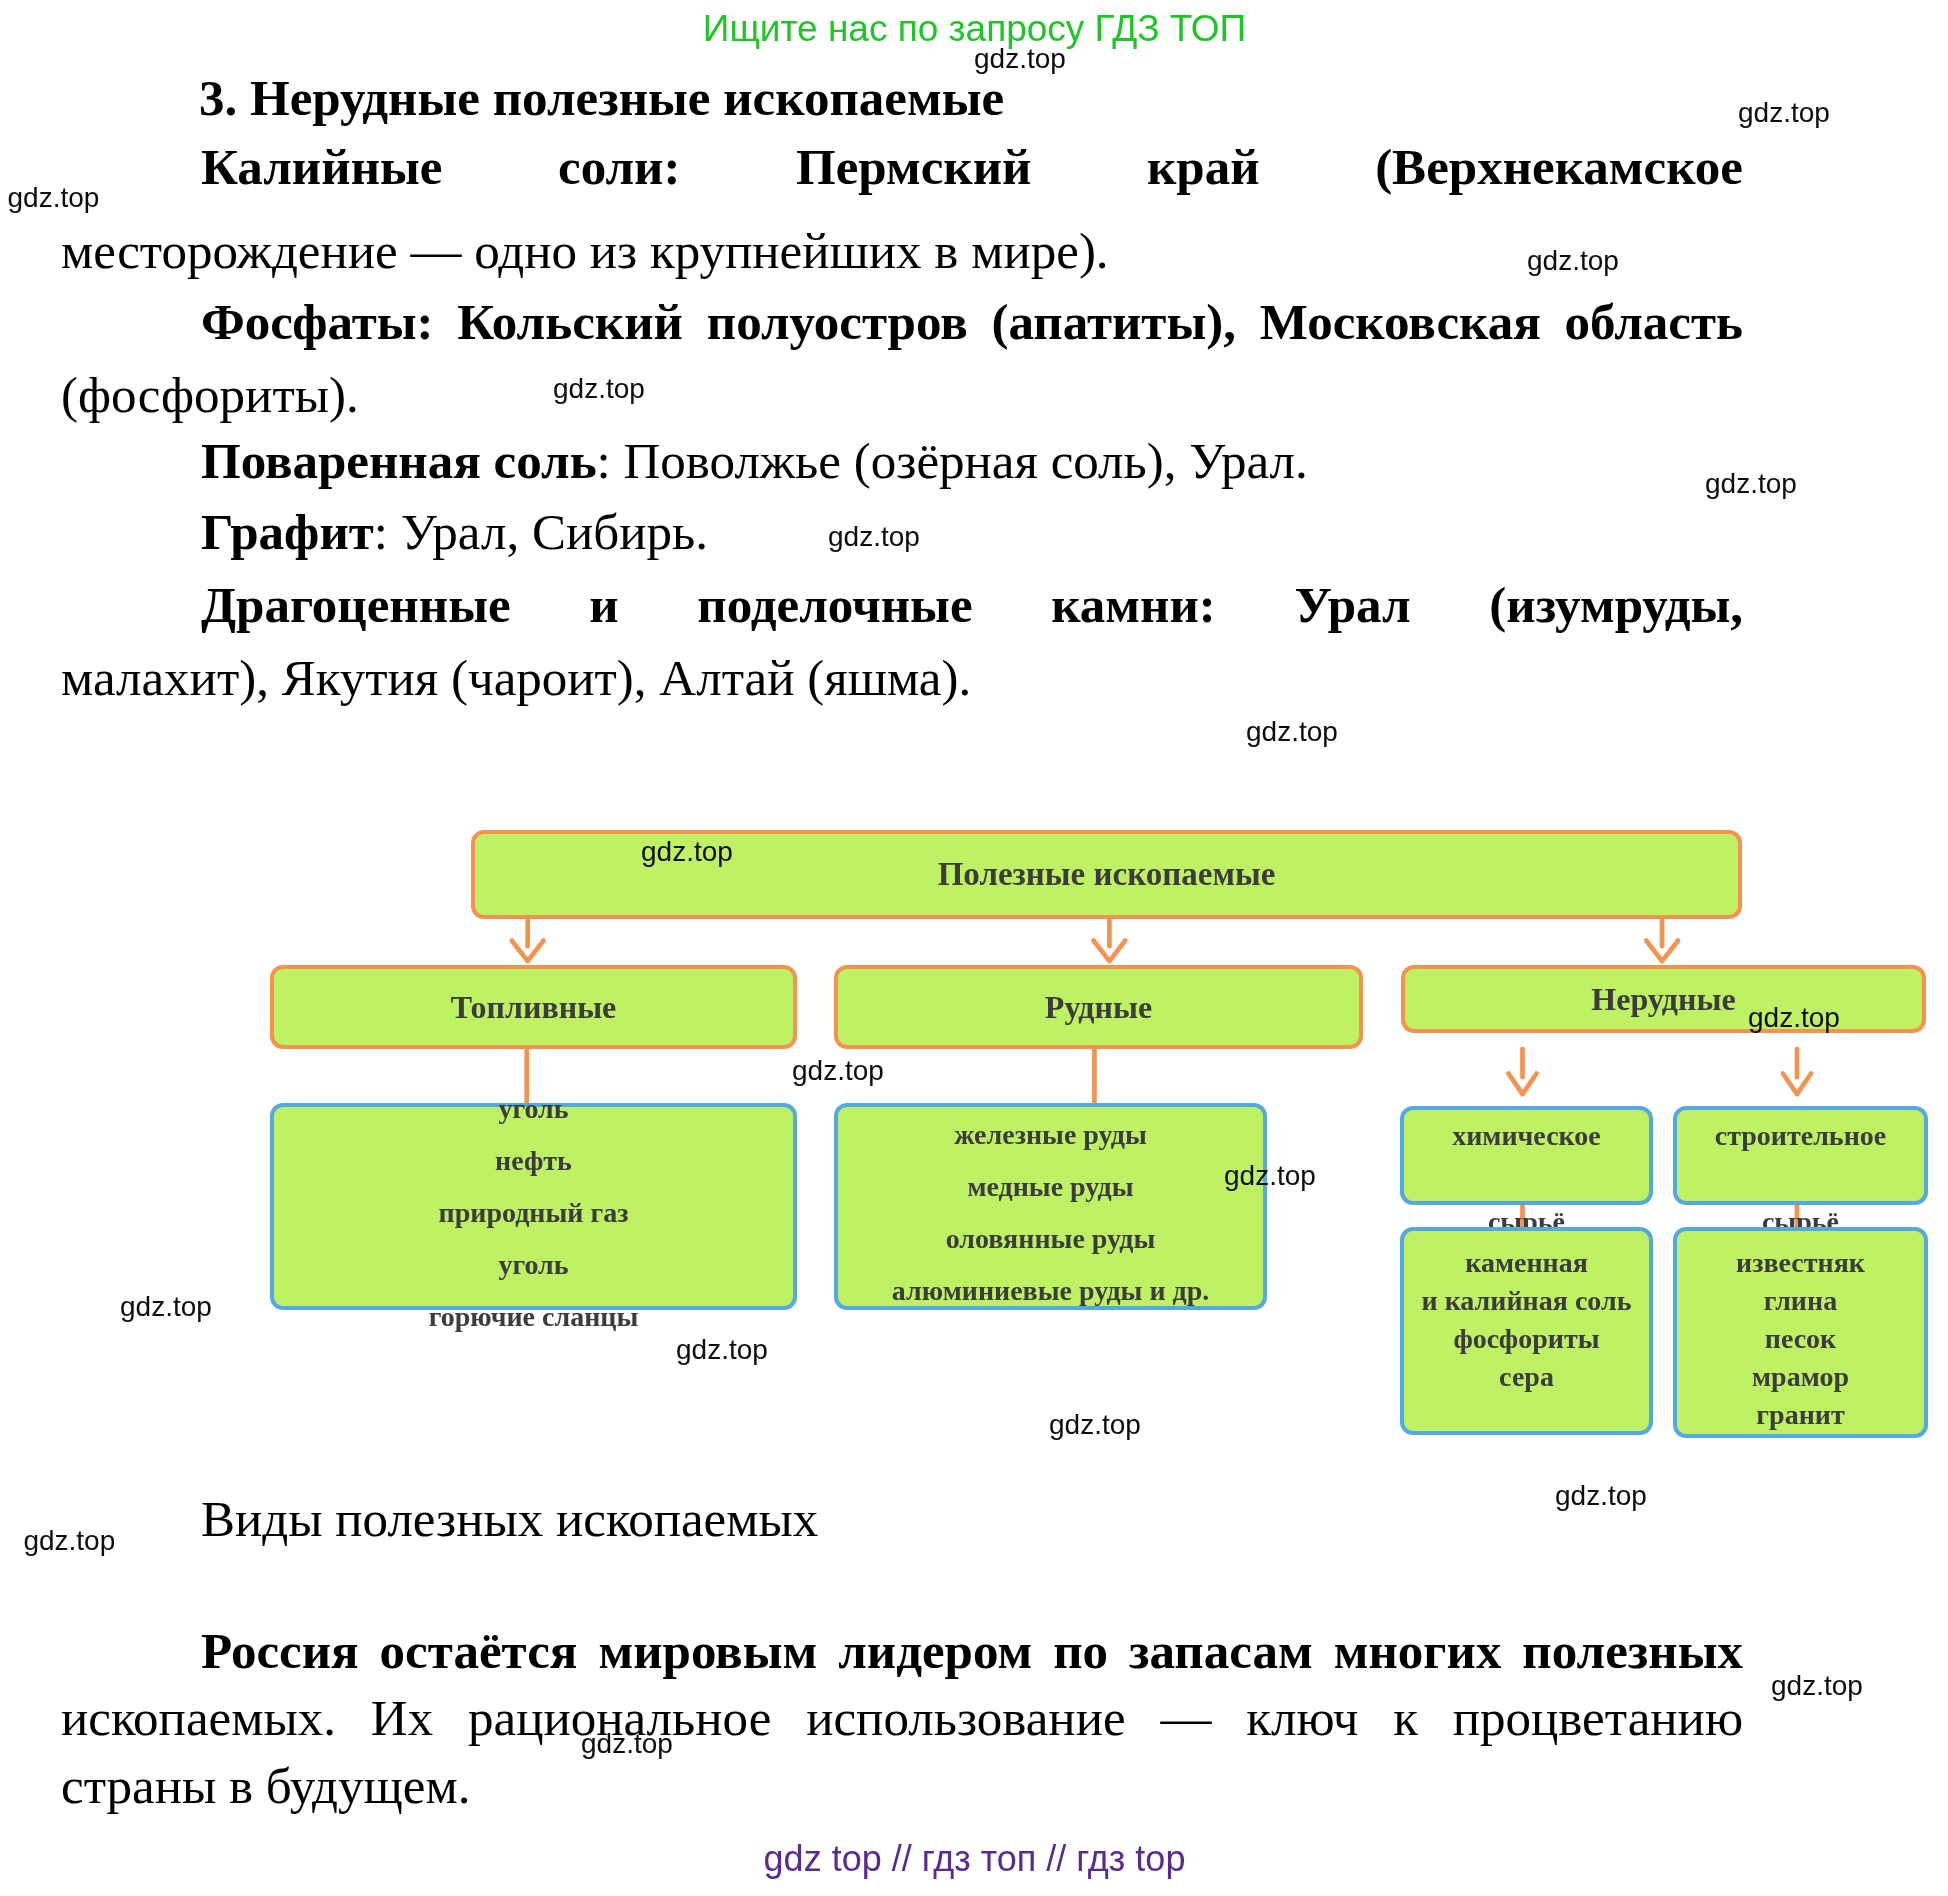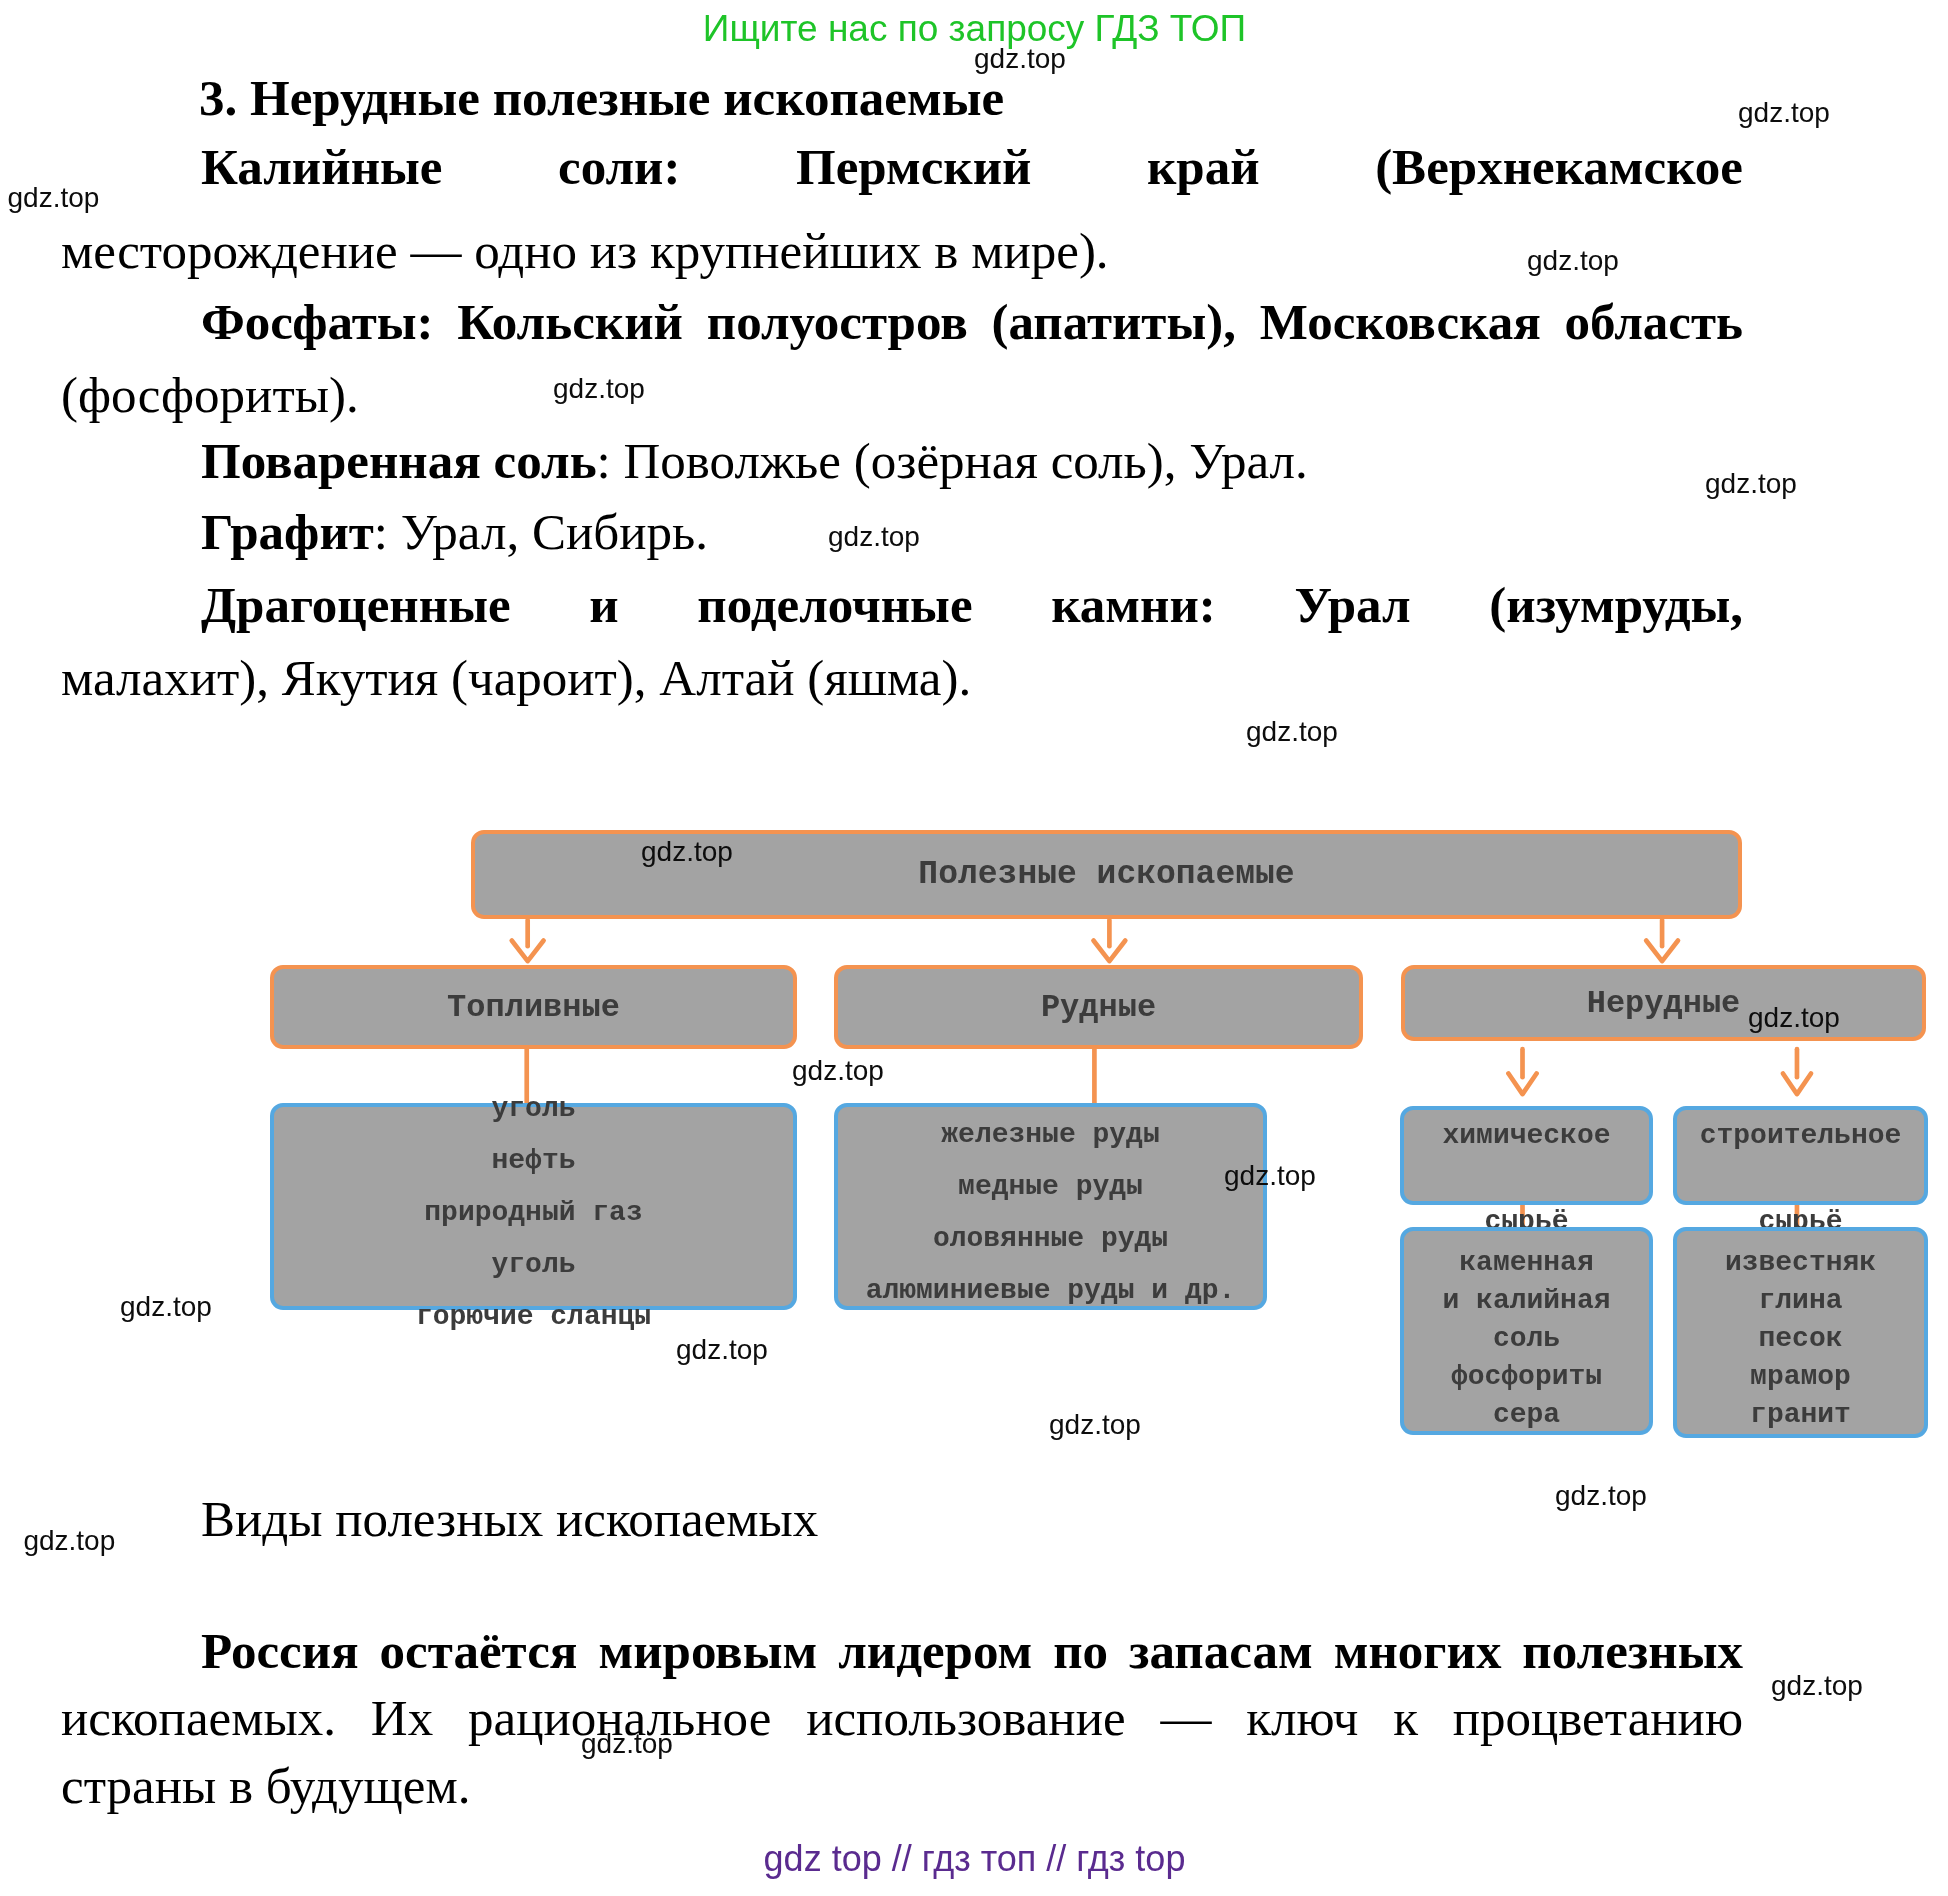--- a/index.html
+++ b/index.html
@@ -16,22 +16,22 @@
 
   
   .heading{position:absolute;left:199px;top:69px;font-size:51px;font-weight:bold;white-space:nowrap;}
   .bline{position:absolute;font-size:51px;line-height:56px;}
   .bline.ind{left:201px;right:206px;font-weight:bold;}
   .bline.cont{left:61px;right:206px;}
   .bline.j{text-align:justify;text-align-last:justify;}
   .bline.nw{white-space:nowrap;}
 
   
-  .dbox{position:absolute;background:#a3a3a3;border-radius:13px;box-sizing:border-box;z-index:2;
-        font-family:Liberation Mono, monospace;color:#3c3c3c;
+  .dbox{position:absolute;background:#bef264;border-radius:13px;box-sizing:border-box;z-index:2;
+        font-family:Liberation Serif, serif;color:#3c3c3c;
         display:flex;flex-direction:column;align-items:center;justify-content:center;}
   .orange{border:4.7px solid #f49350;}
   .blue{border:4.7px solid #55a8e1;}
   .dbox .lbl{font-size:32px;font-weight:bold;}
   .leaf{justify-content:center;padding-top:12px;gap:12px;}
   .leaf div{font-size:28px;line-height:40px;font-weight:600;text-align:center;}
   .leaf2 div{font-size:28px;line-height:40px;font-weight:600;text-align:center;margin-top:46px;}
   .leaf3{justify-content:flex-start;padding-top:13px;}
   .leaf3 div{font-size:28px;line-height:38px;font-weight:600;text-align:center;}
   #connectors{position:absolute;left:0;top:0;z-index:1;}
@@ -107,21 +107,21 @@
   <div class="dbox orange" style="left:471px;top:830px;width:1271px;height:89px;">
     <div class="lbl" style="font-size:33px;">Полезные ископаемые</div>
   </div>
 
   <div class="dbox orange" style="left:270px;top:965px;width:527px;height:84px;">
     <div class="lbl">Топливные</div>
   </div>
   <div class="dbox orange" style="left:834px;top:965px;width:529px;height:84px;">
     <div class="lbl">Рудные</div>
   </div>
-  <div class="dbox orange" style="left:1401px;top:965px;width:525px;height:76px;">
+  <div class="dbox orange" style="left:1401px;top:965px;width:525px;height:68px;">
     <div class="lbl">Нерудные</div>
   </div>
 
   <div class="dbox blue leaf" style="left:270px;top:1103px;width:527px;height:207px;">
     <div>уголь</div>
     <div>нефть</div>
     <div>природный газ</div>
     <div>уголь</div>
     <div>горючие сланцы</div>
   </div>

